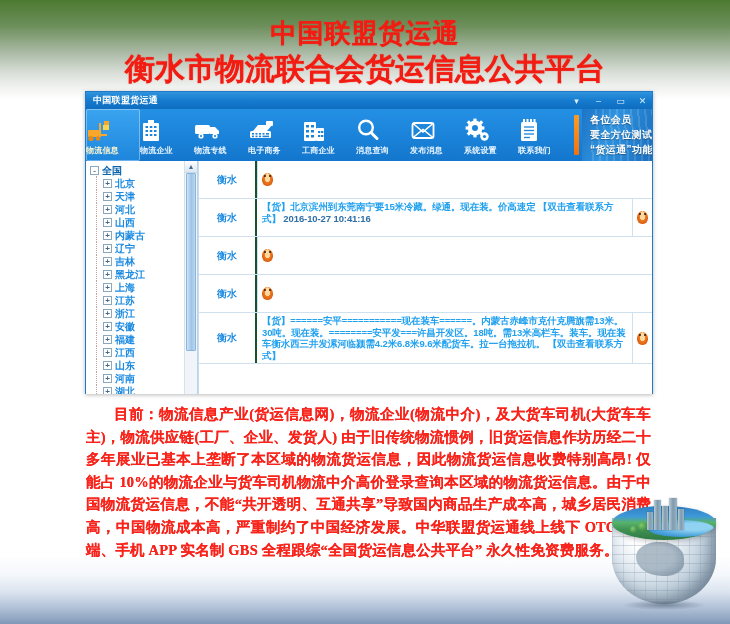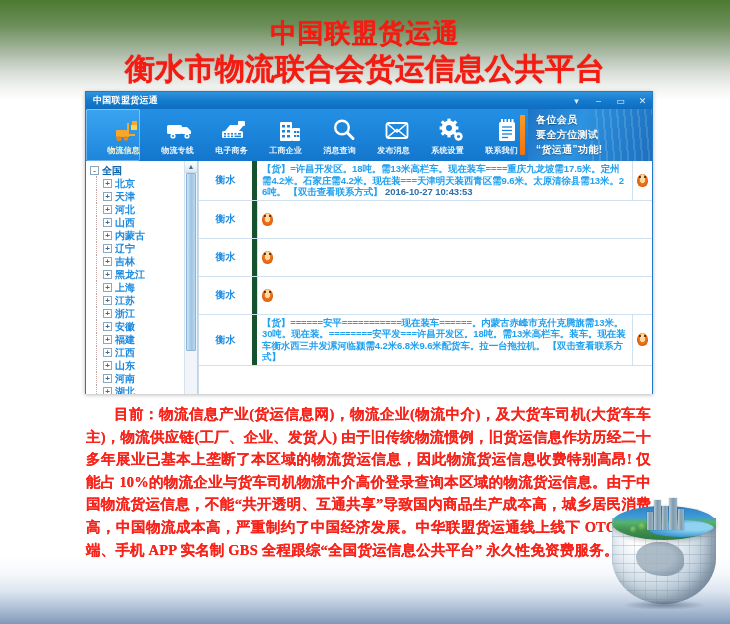--- a/index.html
+++ b/index.html
@@ -95,21 +95,21 @@
     background: linear-gradient(to bottom, #2490e4, #1b84da 50%, #1376cc);
     display: flex;
     align-items: stretch;
     position: relative;
     overflow: hidden;
   }
   .tool {
     width: 54px;
     display: flex;
     flex-direction: column;
-    align-items: flex-end;
+    align-items: flex-start;
     justify-content: center;
     gap: 1px;
     cursor: pointer;
     padding-top: 2px;
   }
   .tool.active {
     background: linear-gradient(to bottom, #3ba4f0, #1d86dc);
     box-shadow: inset 0 0 0 1px rgba(255,255,255,.35);
     border-radius: 2px;
   }
@@ -255,21 +255,21 @@
   }
   .row-city {
     width: 58px;
     flex: 0 0 58px;
     display: flex;
     align-items: center;
     justify-content: center;
     font-size: 10px;
     font-weight: bold;
     color: #1b8ae0;
-    border-right: 5px solid #14532d;
+    border-right: 2px solid #14532d;
   }
   .row-text {
     flex: 1;
     padding: 2px 4px 2px 5px;
     font-size: 9.5px;
     line-height: 11.5px;
     font-weight: bold;
     color: #22a1ef;
     letter-spacing: -.1px;
     word-break: break-all;
@@ -409,20 +409,40 @@
             <rect x="15" y="15" width="6" height="2" fill="#f9a72b"></rect>
             <circle cx="5" cy="19.5" r="2.6" fill="#e88a12"></circle>
             <circle cx="12" cy="19.5" r="2.2" fill="#e88a12"></circle>
             <rect x="17" y="6" width="6" height="5" fill="#fcd34d"></rect>
             <rect x="18" y="2" width="5" height="4" fill="#f9a72b"></rect>
           </svg>
         </span>
         <span class="tlabel">物流信息</span>
       </div>
 
+      <div class="tool">
+        <span class="glyph">
+          <svg width="22" height="23" viewBox="0 0 22 23">
+            <rect x="3" y="4" width="16" height="18" rx="1" fill="#ffffff"></rect>
+            <rect x="8" y="1" width="6" height="3" fill="#ffffff"></rect>
+            <g fill="#1b84da">
+              <rect x="5.5" y="7" width="2.5" height="2"></rect>
+                <rect x="9.8" y="7" width="2.5" height="2"></rect>
+                <rect x="14" y="7" width="2.5" height="2"></rect>
+              <rect x="5.5" y="11" width="2.5" height="2"></rect>
+                <rect x="9.8" y="11" width="2.5" height="2"></rect>
+                <rect x="14" y="11" width="2.5" height="2"></rect>
+              <rect x="5.5" y="15" width="2.5" height="2"></rect>
+                <rect x="9.8" y="15" width="2.5" height="2"></rect>
+                <rect x="14" y="15" width="2.5" height="2"></rect>
+            </g>
+          </svg>
+        </span>
+        <span class="tlabel">物流企业</span>
+      </div>
 
       <div class="tool">
         <span class="glyph">
           <svg width="28" height="20" viewBox="0 0 28 20">
             <rect x="1" y="5" width="15" height="9" rx="1.5" fill="#ffffff"></rect>
             <path d="M16 7 h5 l4 4 v3 h-9 z" fill="#ffffff"></path>
             <circle cx="7" cy="16" r="2.6" fill="#ffffff"></circle>
               <circle cx="7" cy="16" r="1.1" fill="#1b84da"></circle>
             <circle cx="21" cy="16" r="2.6" fill="#ffffff"></circle>
               <circle cx="21" cy="16" r="1.1" fill="#1b84da"></circle>
@@ -630,31 +650,31 @@
           <div class="ts-arrow">▲</div>
           <div class="ts-thumb"></div>
         </div>
       </div>
 
       <div class="list-pane">
         <div class="rows">
 
           <div class="row">
             <div class="row-city">衡水</div>
-            <div class="row-text">
-              <span>【货】=许昌开发区。18吨。需13米高栏车。现在装车====重庆九龙坡需17.5米。定州需4.2米。石家庄需4.2米。现在装===天津明天装西青区需9.6米。太原清徐县需13米。26吨。 【双击查看联系方式】</span>
-              <span class="row-time">2016-10-27 10:43:53</span>
-            </div>
             <div class="row-icon">
                 <span class="qq"></span>
               </div>
           </div>
 
           <div class="row">
             <div class="row-city">衡水</div>
+            <div class="row-text">
+              <span>【货】北京滨州到东莞南宁要15米冷藏。绿通。现在装。价高速定 【双击查看联系方式】</span>
+              <span class="row-time">2016-10-27 10:41:16</span>
+            </div>
             <div class="row-icon">
                 <span class="qq"></span>
               </div>
           </div>
 
           <div class="row">
             <div class="row-city">衡水</div>
             <div class="row-icon">
                 <span class="qq"></span>
               </div>

